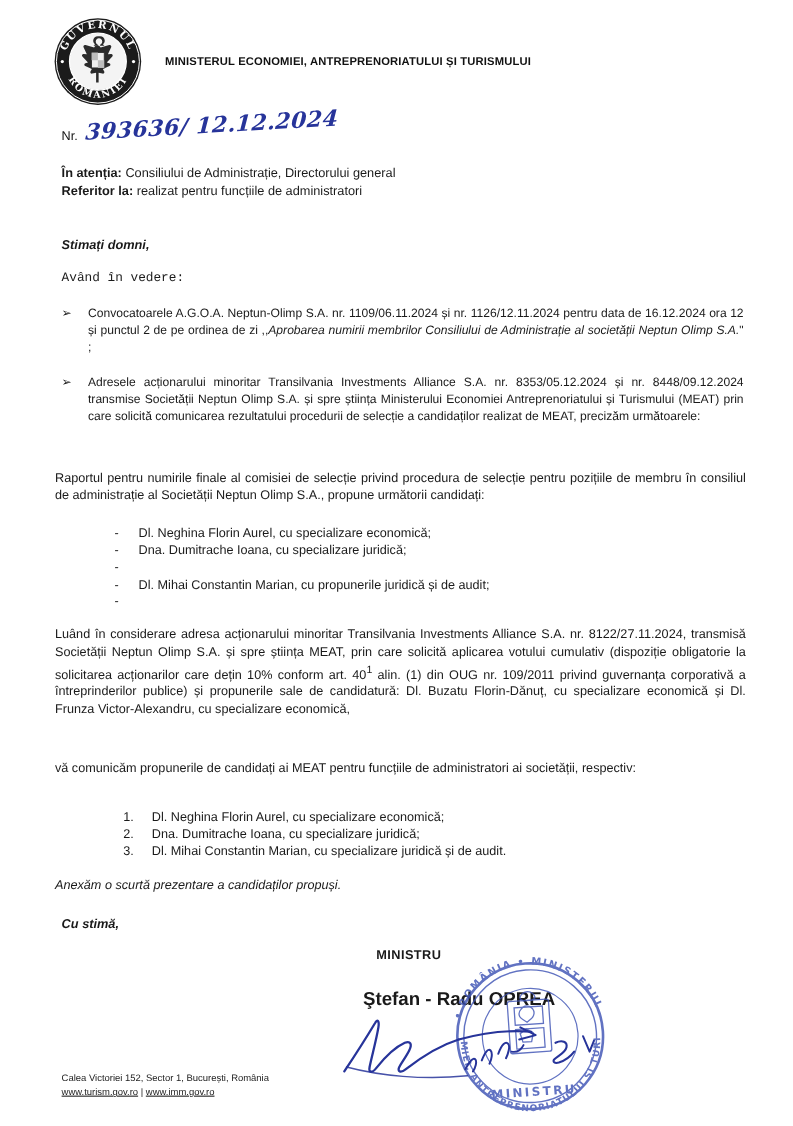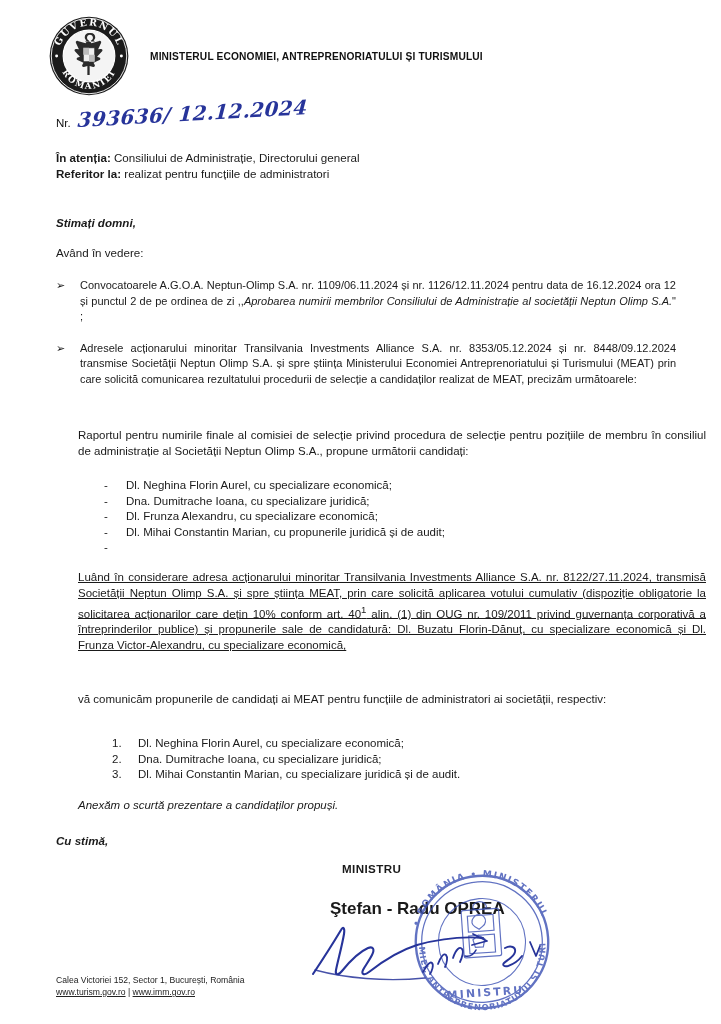--- a/index.html
+++ b/index.html
@@ -88,20 +88,21 @@
     font-size: 11.6px;
     font-style: italic;
     font-weight: bold;
   }
 
   .avand {
     position: absolute;
     left: 56px;
     top: 246px;
     font-size: 11.6px;
+    font-family: Liberation Mono, monospace;
   }
 
   
   .bullets {
     position: absolute;
     left: 56px;
     top: 278px;
     width: 620px;
   }
   .bullet {
@@ -124,25 +125,24 @@
   .it { font-style: italic; }
 
   
   .para {
     position: absolute;
     width: 628px;
     left: 50px;
     font-size: 11.5px;
     line-height: 15.8px;
     text-align: justify;
-    margin-left: 28px;
   }
 
   #para-raport { top: 428px; }
-  #para-luand  { top: 570px; text-decoration: underline; }
+  #para-luand  { top: 570px; }
   #para-comunicam { top: 692px; }
   #para-anexam { top: 798px; font-style: italic; }
 
   .cu-stima {
     position: absolute;
     left: 56px;
     top: 834px;
     font-size: 11.6px;
     font-style: italic;
     font-weight: bold;
@@ -297,21 +297,20 @@
     <div class="dash-item">
       <span class="dash-mark">-</span>
       <span>Dl. Neghina Florin Aurel, cu specializare economică;</span>
     </div>
     <div class="dash-item">
       <span class="dash-mark">-</span>
       <span>Dna. Dumitrache Ioana, cu specializare juridică;</span>
     </div>
     <div class="dash-item">
       <span class="dash-mark">-</span>
-      <span>Dl. Frunza Alexandru, cu specializare economică;</span>
     </div>
     <div class="dash-item">
       <span class="dash-mark">-</span>
       <span>Dl. Mihai Constantin Marian, cu propunerile juridică și de audit;</span>
     </div>
     <div class="dash-item">
       <span class="dash-mark">-</span>
     </div>
   </div>
 

